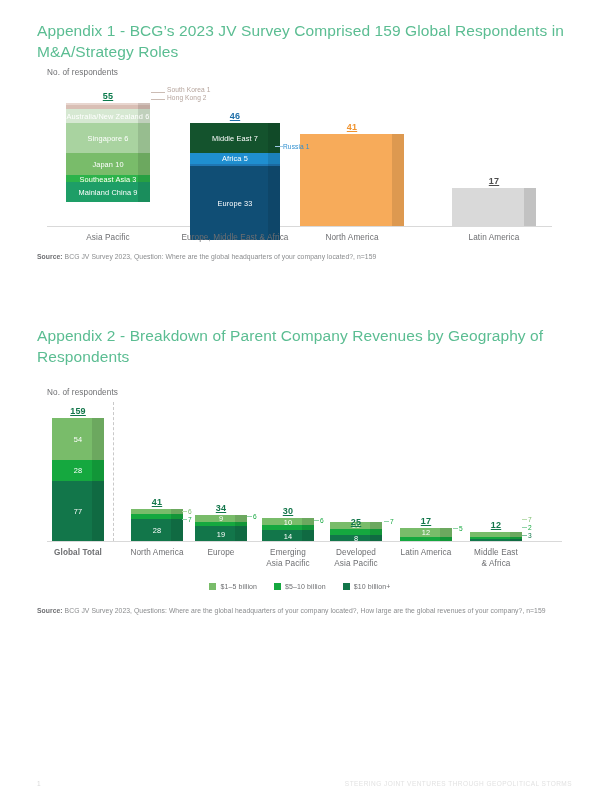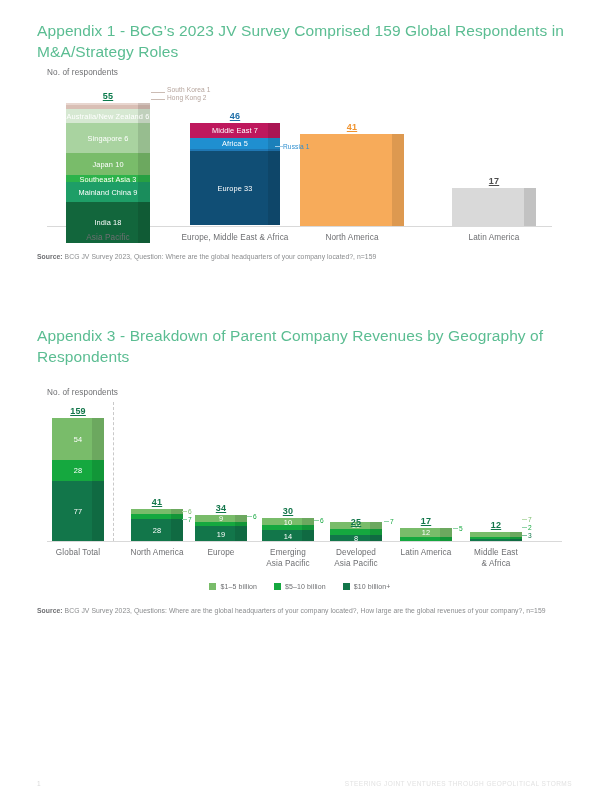--- a/index.html
+++ b/index.html
@@ -177,29 +177,25 @@
           <div class="seg-label">Japan 10</div>
         </div>
         <div class="seg" style="height:6.724137931034483px; background:#2cb34a;padding-left:24px;">
           <div class="seg-shade"></div>
           <div class="seg-label">Southeast Asia 3</div>
         </div>
         <div class="seg" style="height:20.17241379310345px; background:#1e9e67;">
           <div class="seg-shade"></div>
           <div class="seg-label">Mainland China 9</div>
         </div>
-        <div class="seg" style="height:40.3448275862069px; background:#12663c;">
-          <div class="seg-shade"></div>
-          <div class="seg-label">India 18</div>
-        </div>
       </div>
       <div class="total-label" style="left:66px; top:12.724137931034477px; width:84px; color:#0a7a4b;">55</div>
       <div class="cat-label" style="left:44px; top:155px; width:128px;">Asia Pacific</div>
       <div class="bar" style="left:190px; top:44.89655172413792px; width:90px; height:103.10344827586208px;">
-        <div class="seg" style="height:15px; background:#be185d;">
+        <div class="seg" style="height:30px; background:#14532d;">
           <div class="seg-shade"></div>
           <div class="seg-label">Middle East 7</div>
         </div>
         <div class="seg" style="height:11.206896551724139px; background:#1f8fd0;">
           <div class="seg-shade"></div>
           <div class="seg-label">Africa 5</div>
         </div>
         <div class="seg" style="height:2.2413793103448274px; background:#1f77b4;">
           <div class="seg-shade"></div>
         </div>
@@ -230,42 +226,42 @@
       <div class="leader" style="left:151px; top:21px; width:14px; background:#cbbcb4;"></div>
       <div class="callout" style="left:283px; top:65px; color:#2e8fd0; ">Russia 1</div>
       <div class="leader" style="left:281px; top:68px; width:0px; background:#7fb8dd;"></div>
       <div class="leader" style="left:275px; top:68px; width:8px; background:#9fc9e5;"></div>
     </div>
 
   <div class="source" id="source1">
     <b>Source:</b><span> BCG JV Survey 2023, Question: Where are the global headquarters of your company located?, n=159</span>
   </div>
 
-  <div class="slide-title" id="title2">Appendix 3 - Breakdown of Parent Company Revenues by Geography of Respondents</div>
+  <div class="slide-title" id="title2">Appendix 2 - Breakdown of Parent Company Revenues by Geography of Respondents</div>
 
   <div class="axis-caption" style="left:47px; top:388px;">No. of respondents</div>
 
   <div class="chart" id="chart2" style="left:0px; top:398px; width:600px; height:145px;">
       <div class="baseline" style="left:47px; top:143px; width:515px;"></div>
       <div class="bar" style="left:52px; top:19.654545454545456px; width:52px; height:123.34545454545454px;">
         <div class="seg" style="height:41.89090909090909px; background:#79bc6a;">
           <div class="seg-shade"></div>
           <div class="seg-label">54</div>
         </div>
         <div class="seg" style="height:21.721212121212123px; background:#15a83f;">
           <div class="seg-shade"></div>
           <div class="seg-label">28</div>
         </div>
         <div class="seg" style="height:59.733333333333334px; background:#12764a;">
           <div class="seg-shade"></div>
           <div class="seg-label">77</div>
         </div>
       </div>
       <div class="total-label" style="left:52px; top:7.654545454545456px; width:52px; color:#12764a;">159</div>
-      <div class="cat-label" style="left:30px; top:150px; width:96px;">Global Total</div>
+      <div class="cat-label" style="left:30px; top:150px; width:96px;font-weight:bold;">Global Total</div>
       <div class="bar" style="left:131px; top:111.19393939393939px; width:52px; height:31.806060606060605px;">
         <div class="seg" style="height:4.654545454545454px; background:#79bc6a;">
           <div class="seg-shade"></div>
         </div>
         <div class="seg" style="height:5.430303030303031px; background:#15a83f;">
           <div class="seg-shade"></div>
         </div>
         <div class="seg" style="height:21.721212121212123px; background:#12764a;">
           <div class="seg-shade"></div>
           <div class="seg-label">28</div>

